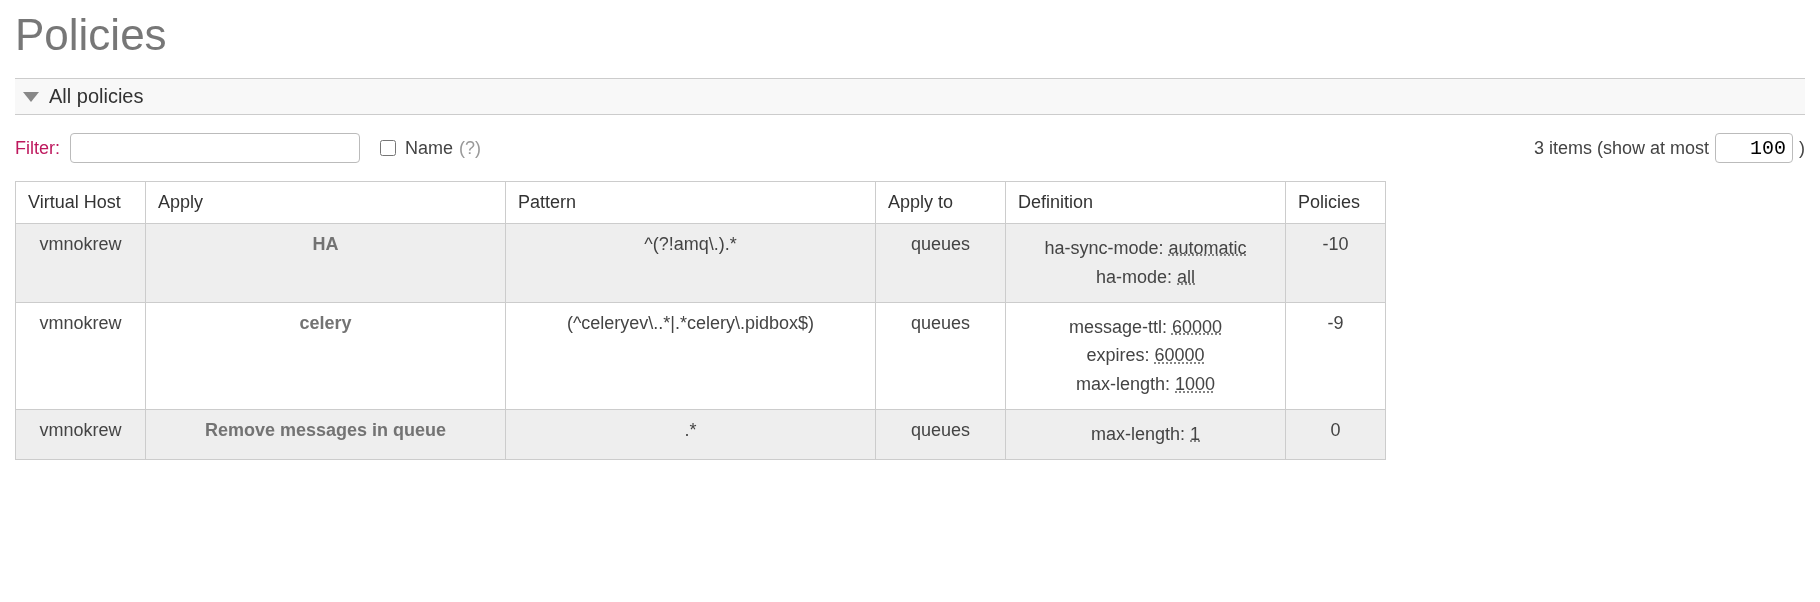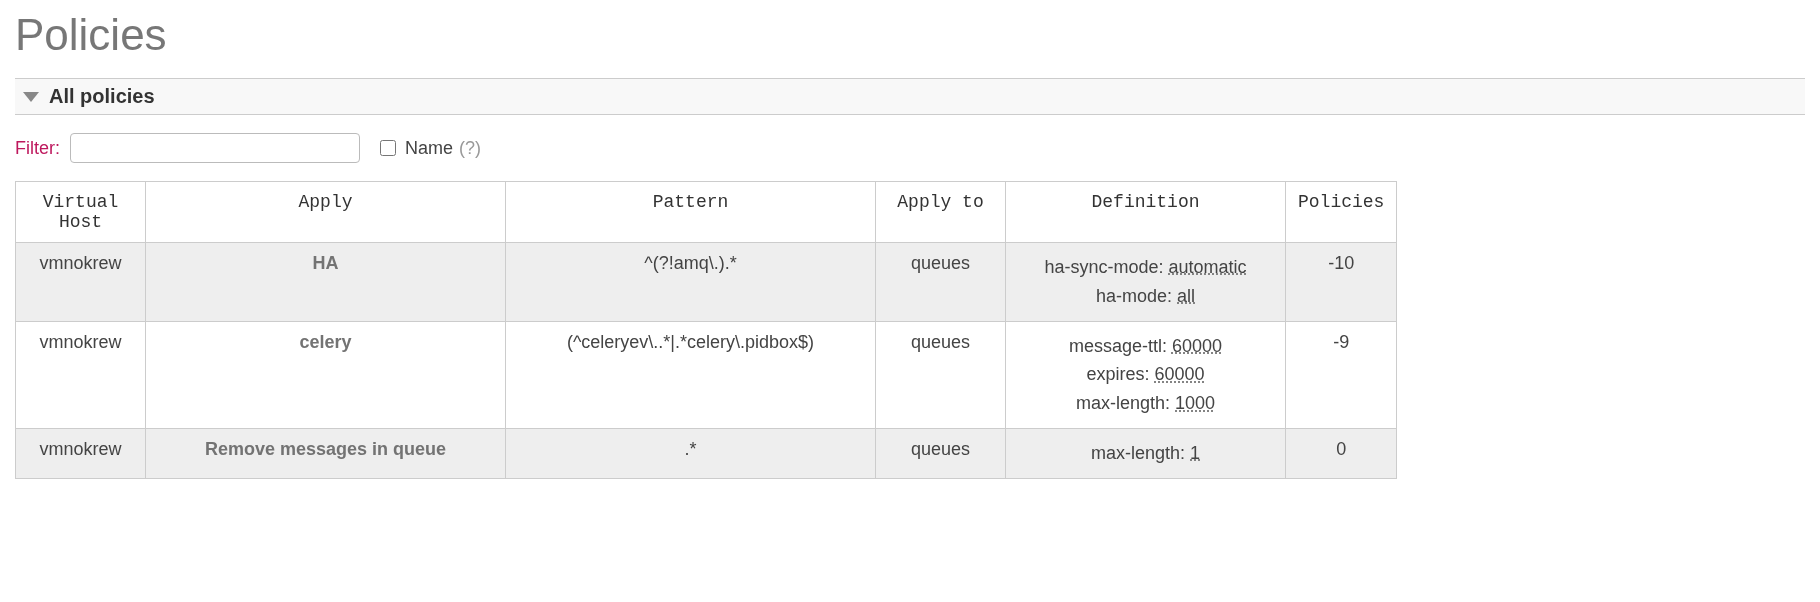--- a/index.html
+++ b/index.html
@@ -29,21 +29,21 @@
     margin-bottom: 18px;
   }
   .section-header .arrow {
     width: 0;
     height: 0;
     border-left: 8px solid transparent;
     border-right: 8px solid transparent;
     border-top: 10px solid #888;
   }
   .section-header .title {
-    font-weight: bold;
+    font-weight: normal;
     color: #333;
     font-size: 20px;
   }
   .filter-row {
     display: flex;
     align-items: center;
     justify-content: space-between;
     margin-bottom: 18px;
   }
   .filter-left {
@@ -93,24 +93,23 @@
     border: 1px solid #ccc;
   }
   table.policies th, table.policies td {
     border: 1px solid #ccc;
     padding: 10px 12px;
     vertical-align: top;
     text-align: center;
   }
   table.policies th {
     font-weight: normal;
-    text-align: center;
+    text-align: left;
     background: #fff;
     color: #333;
-    font-family: Liberation Mono, monospace;
   }
   table.policies tbody tr:nth-child(odd) td {
     background: #eeeeee;
   }
   table.policies tbody tr:nth-child(even) td {
     background: #fff;
   }
   .policy-name {
     font-weight: bold;
     color: #737373;
@@ -146,20 +145,25 @@
 
 <div class="filter-row">
   <div class="filter-left">
     <label>Filter:</label>
     <input type="text" class="filter-input" value="" style="">
     <span class="regex-wrap">
       <input type="checkbox" style="">
       <span>Name</span>
       <span class="help">(?)</span>
     </span>
+  </div>
+  <div class="filter-right">
+    <span>3 items (show at most</span>
+    <input type="text" class="max-input" value="100" style="">
+    <span>)</span>
   </div>
 </div>
 
 <table class="policies">
   <thead>
     <tr>
       <th class="col-vhost">Virtual Host</th>
       <th class="col-name">Apply</th>
       <th class="col-pattern">Pattern</th>
       <th class="col-apply">Apply to</th>

